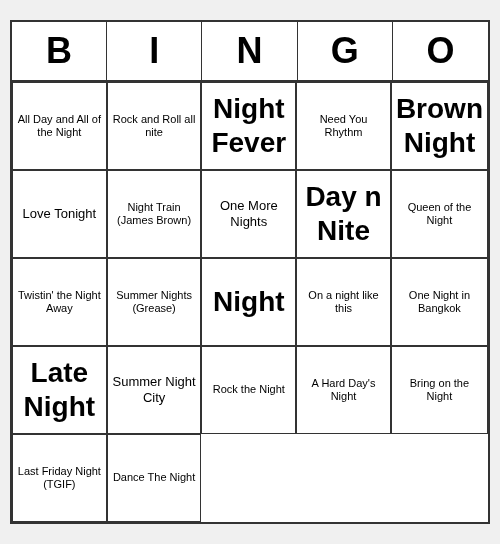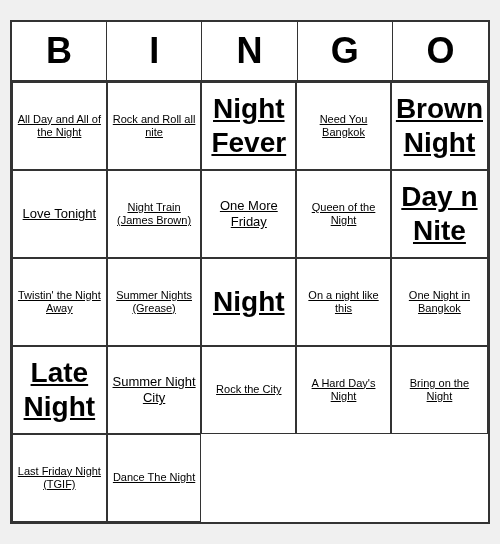--- a/index.html
+++ b/index.html
@@ -38,21 +38,20 @@
     }
     .bingo-cell {
       border: 1px solid #333;
       min-height: 88px;
       display: flex;
       align-items: center;
       justify-content: flex-end;
       text-align: center;
       padding: 4px;
       line-height: 1.2;
-      text-decoration: underline;
     }
     .bingo-cell span {
       display: block;
       width: 100%;
       text-align: center;
     }
     .small-text {
       font-size: 11px;
     }
     .medium-text {
@@ -78,39 +77,39 @@
   <div class="bingo-cell">
         <span class="small-text">All Day and All of the Night</span>
       </div>
       <div class="bingo-cell">
         <span class="small-text">Rock and Roll all nite</span>
       </div>
       <div class="bingo-cell">
         <span class="xlarge-text">Night Fever</span>
       </div>
       <div class="bingo-cell">
-        <span class="small-text">Need You Bangkok</span>
+        <span class="small-text">Need You Rhythm</span>
       </div>
       <div class="bingo-cell">
         <span class="xlarge-text">Brown Night</span>
       </div>
       <div class="bingo-cell">
         <span class="medium-text">Love Tonight</span>
       </div>
       <div class="bingo-cell">
         <span class="small-text">Night Train (James Brown)</span>
       </div>
       <div class="bingo-cell">
-        <span class="medium-text">One More Friday</span>
+        <span class="medium-text">One More Nights</span>
+      </div>
+      <div class="bingo-cell">
+        <span class="xlarge-text">Day n Nite</span>
       </div>
       <div class="bingo-cell">
         <span class="small-text">Queen of the Night</span>
-      </div>
-      <div class="bingo-cell">
-        <span class="xlarge-text">Day n Nite</span>
       </div>
       <div class="bingo-cell">
         <span class="small-text">Twistin' the Night Away</span>
       </div>
       <div class="bingo-cell">
         <span class="small-text">Summer Nights (Grease)</span>
       </div>
       <div class="bingo-cell">
         <span class="xlarge-text">Night</span>
       </div>
@@ -120,21 +119,21 @@
       <div class="bingo-cell">
         <span class="small-text">One Night in Bangkok</span>
       </div>
       <div class="bingo-cell">
         <span class="xlarge-text">Late Night</span>
       </div>
       <div class="bingo-cell">
         <span class="medium-text">Summer Night City</span>
       </div>
       <div class="bingo-cell">
-        <span class="small-text">Rock the City</span>
+        <span class="small-text">Rock the Night</span>
       </div>
       <div class="bingo-cell">
         <span class="small-text">A Hard Day's Night</span>
       </div>
       <div class="bingo-cell">
         <span class="small-text">Bring on the Night</span>
       </div>
       <div class="bingo-cell">
         <span class="small-text">Last Friday Night (TGIF)</span>
       </div>

